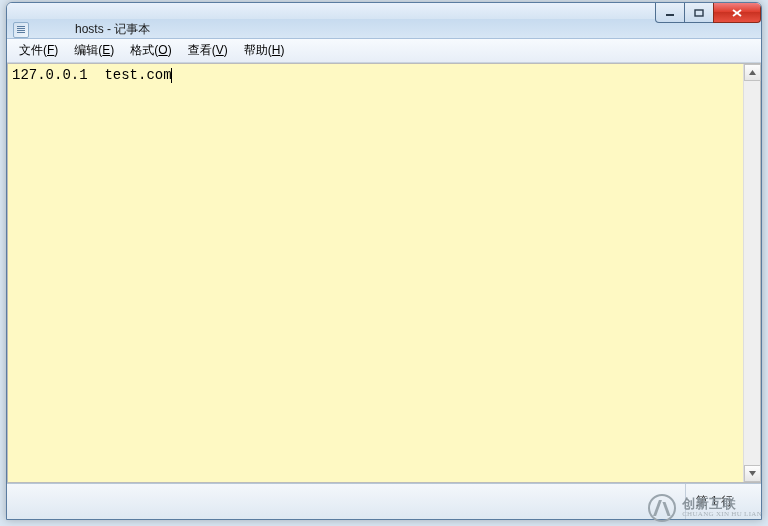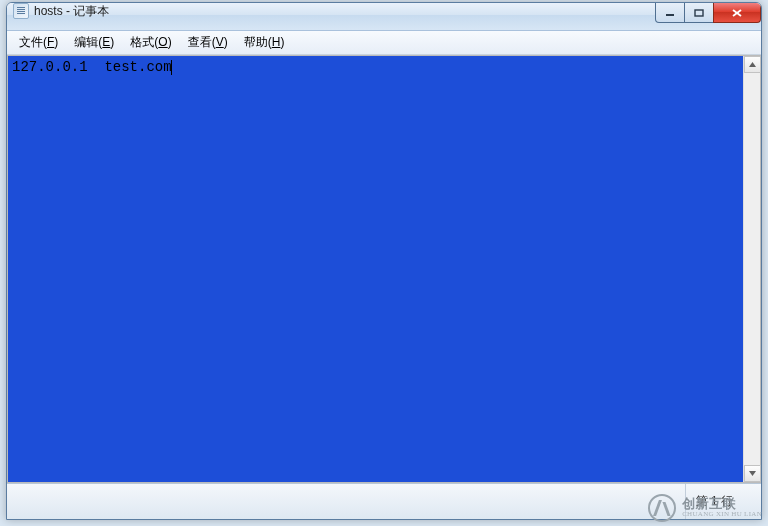--- a/index.html
+++ b/index.html
@@ -17,27 +17,28 @@
       width: 756px; height: 518px;
       border: 1px solid #5a7ca0;
       border-radius: 6px 6px 0 0;
       background: #fff;
       box-shadow: 0 0 8px rgba(0,0,0,0.25);
       display: flex;
       flex-direction: column;
       overflow: hidden;
     }
     .titlebar {
-      height: 28px;
+      height: 36px;
       background: linear-gradient(to bottom, #e9f1fb 0%, #d5e4f3 45%, #c7dbef 46%, #d7e6f5 100%);
       display: flex;
-      align-items: flex-start;
+      align-items: flex-end;
       padding-left: 6px;
       position: relative;
       border-bottom: 1px solid #a9c1dc;
+      gap: 41px;
     }
     .titlebar .icon {
       width: 16px; height: 16px;
       background: linear-gradient(135deg, #d0e0f0, #f0f6fc);
       border: 1px solid #8faecb;
       border-radius: 2px;
       margin-right: 5px;
       position: relative;
     }
     .titlebar .icon::before {
@@ -83,21 +84,21 @@
     }
     .menu-item {
       padding: 1px 8px;
       cursor: default;
       color: #000;
     }
     .menu-item u { text-decoration: underline; }
     .content-area {
       flex: 1;
       display: flex;
-      background: #1d4ed8;
+      background: #fef9c3;
       border: 1px solid #bbb;
       margin: 0;
       position: relative;
     }
     .text-area {
       flex: 1;
       padding: 2px 4px;
       font-family: "SimSun", "Courier New", monospace;
       font-size: 14px;
       white-space: pre;

